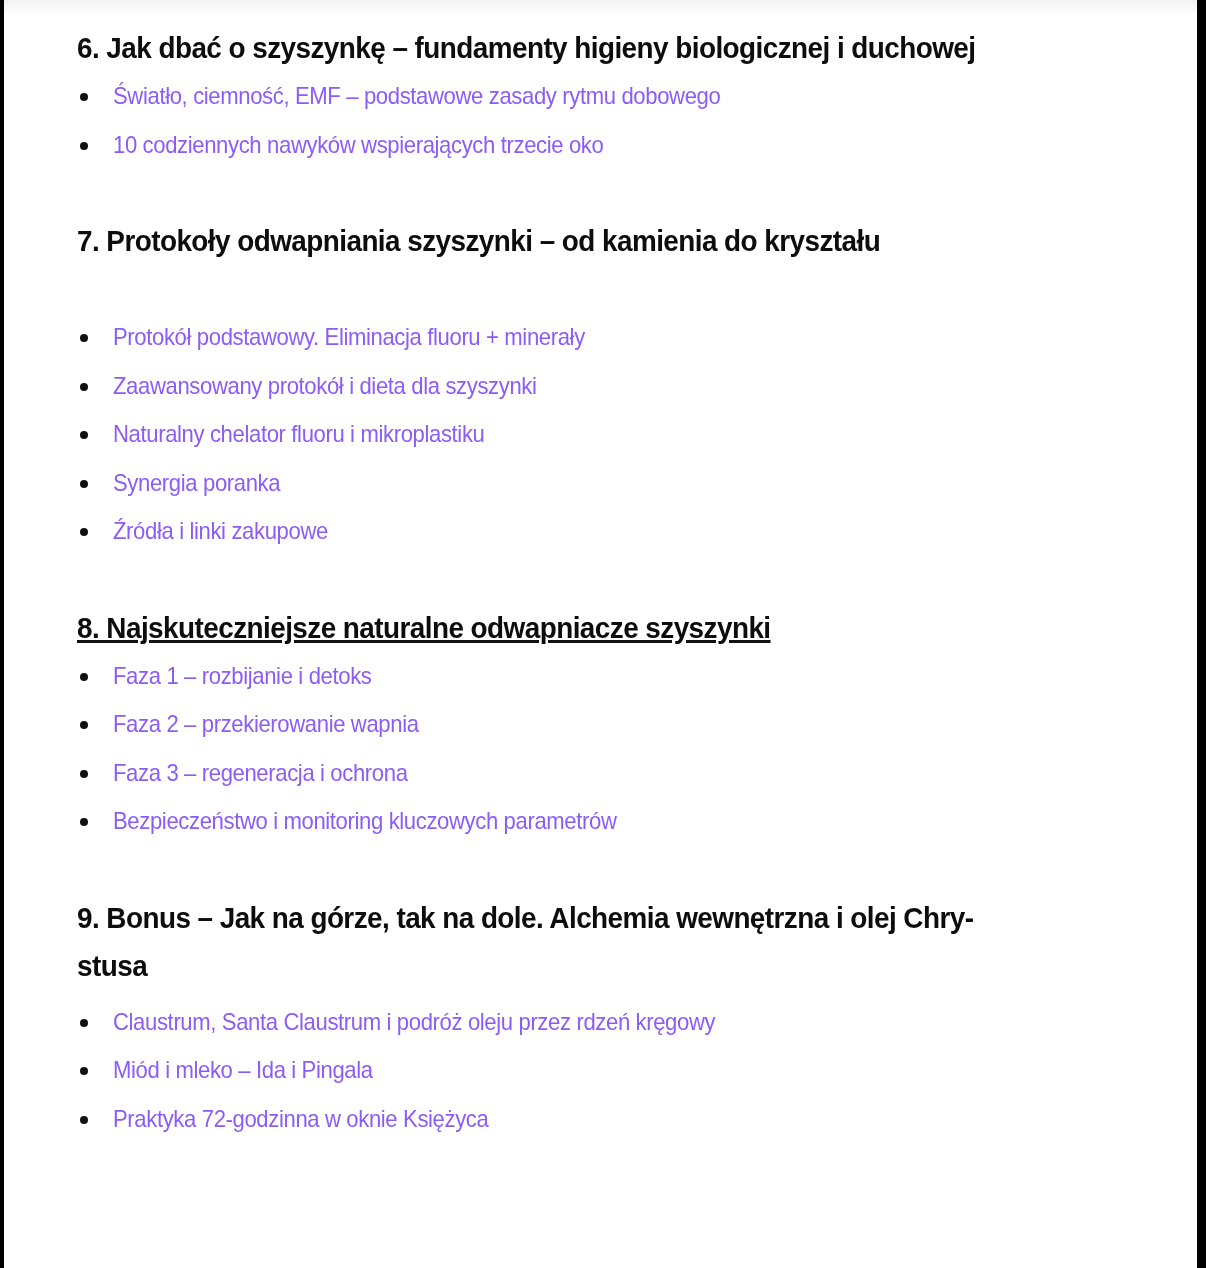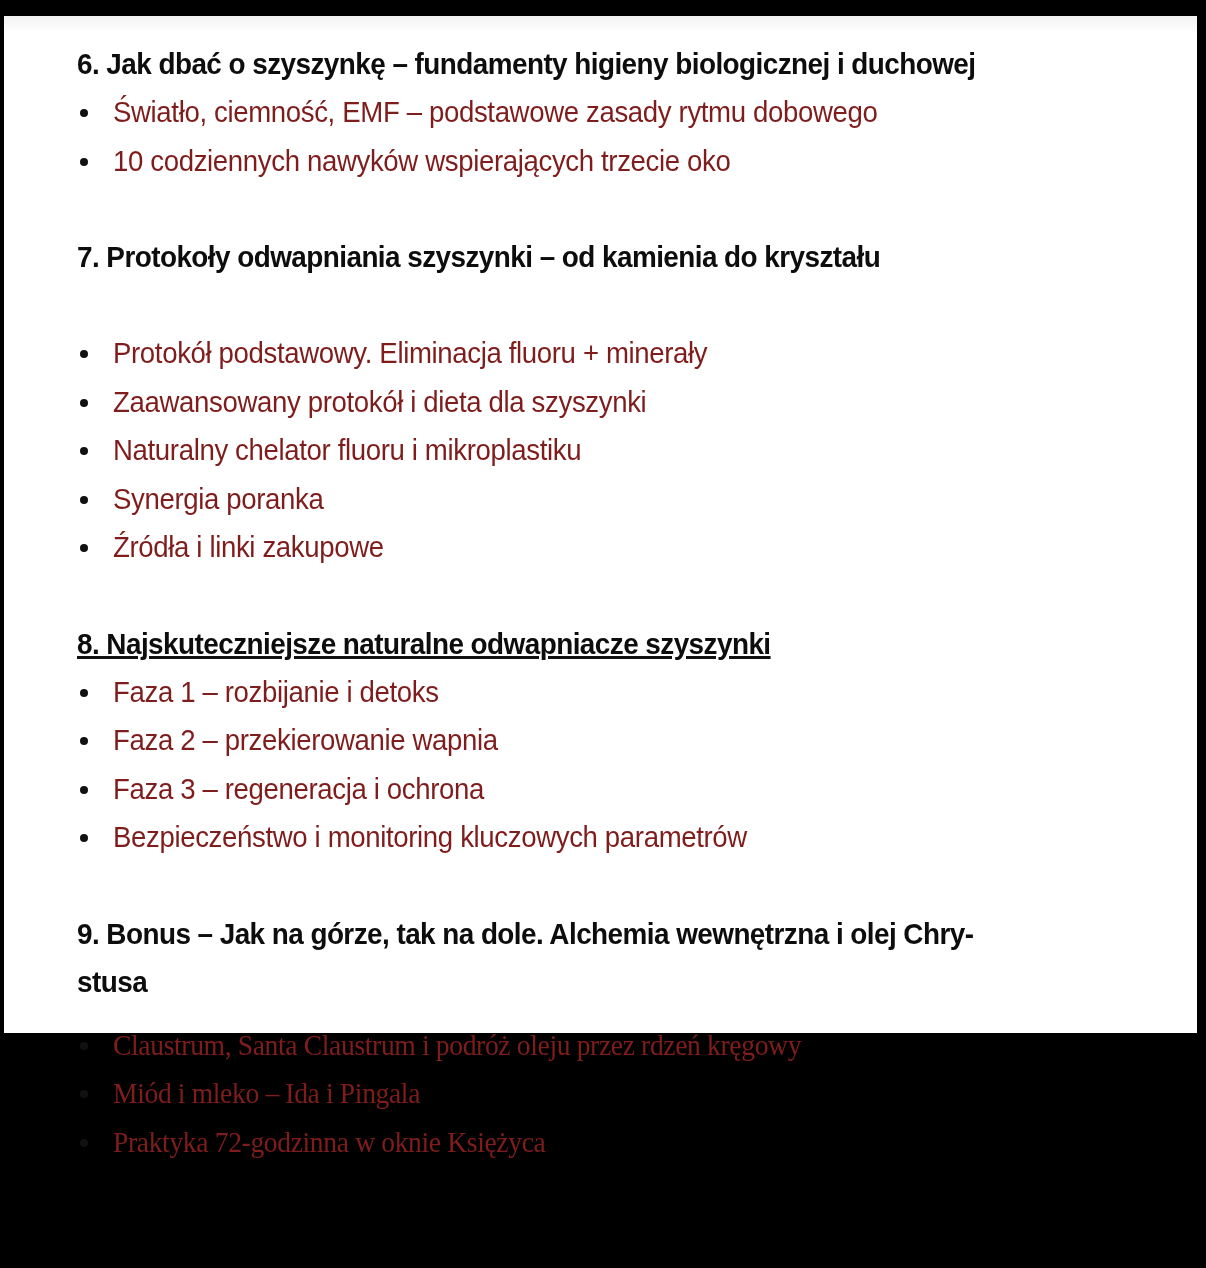--- a/index.html
+++ b/index.html
@@ -6,23 +6,23 @@
       margin: 0;
       padding: 0;
       width: 1206px;
       height: 1268px;
       overflow: hidden;
       background: #000000;
     }
     .page {
       position: absolute;
       left: 4px;
-      top: 16px;
+      top: 0;
       width: 1193px;
-      height: 1017px;
+      height: 1268px;
       background: #ffffff;
       color: #111111;
       font-family: "Liberation Sans", sans-serif;
     }
     .topfade {
       position: absolute;
       left: 0; top: 0;
       width: 100%;
       height: 16px;
       background: linear-gradient(#f2f2f2, #ffffff);
@@ -44,25 +44,25 @@
       transform-origin: left center;
       width: 1140px;
     }
     ul.items {
       list-style: none;
       margin: 0;
       padding: 0;
     }
     ul.items li {
       position: relative;
-      font-size: 30px;
+      font-size: 24px;
       line-height: 48.5px;
       padding-left: 36px;
       letter-spacing: -0.4px;
-      color: #7f1d1d;
+      color: #8b5cf6;
       white-space: nowrap;
     }
     ul.items li .bullet {
       position: absolute;
       left: 3px;
       top: 21px;
       width: 8px;
       height: 8px;
       border-radius: 50%;
       background: #111111;
@@ -73,21 +73,21 @@
       transform-origin: left center;
     }
     .sec { margin: 0; }
     .sec-6 { }
     .sec-6 ul { margin-top: 0; }
     .sec-7 { margin-top: 48px; }
     .sec-7 ul { margin-top: 48px; }
     .sec-8 { margin-top: 48px; text-decoration: underline; }
     .sec-8 ul { }
     .sec-9 { margin-top: 48px; }
-    .sec-9 ul { margin-top: 15px; font-family: Liberation Serif, serif; }
+    .sec-9 ul { margin-top: 8px; }
   </style>
 </head>
 <body>
 
 <div class="page">
   <div class="topfade"></div>
   <div class="content">
 
     <div class="sec sec-6">
       <h2 class="section-heading">6. Jak dbać o szyszynkę – fundamenty higieny biologicznej i duchowej</h2>

